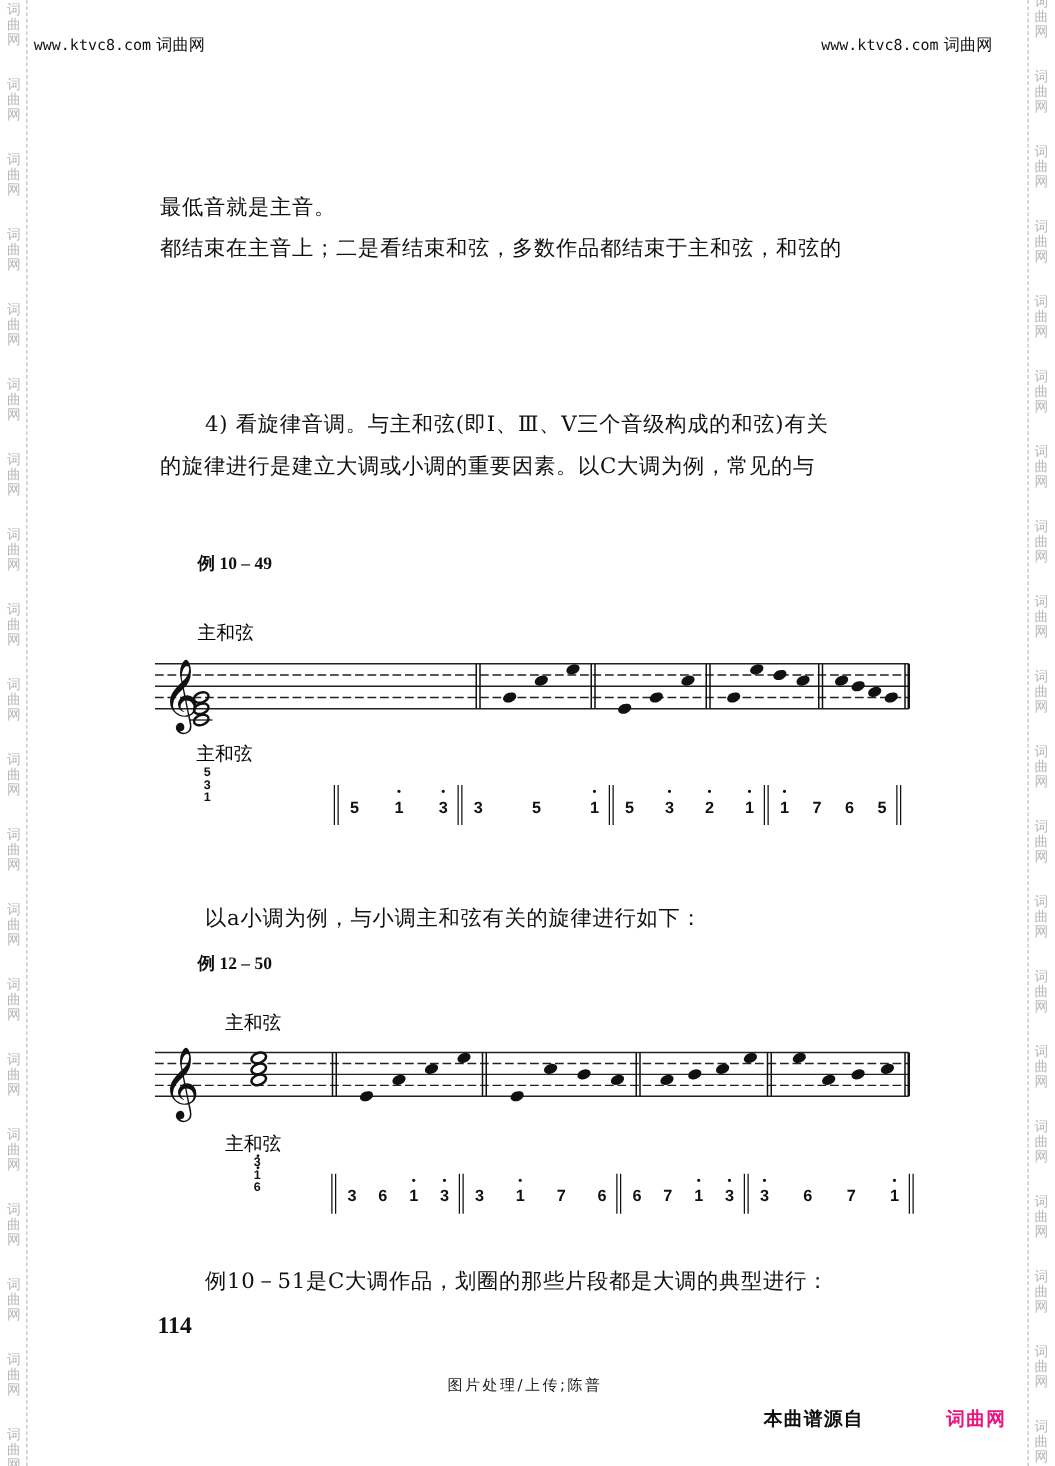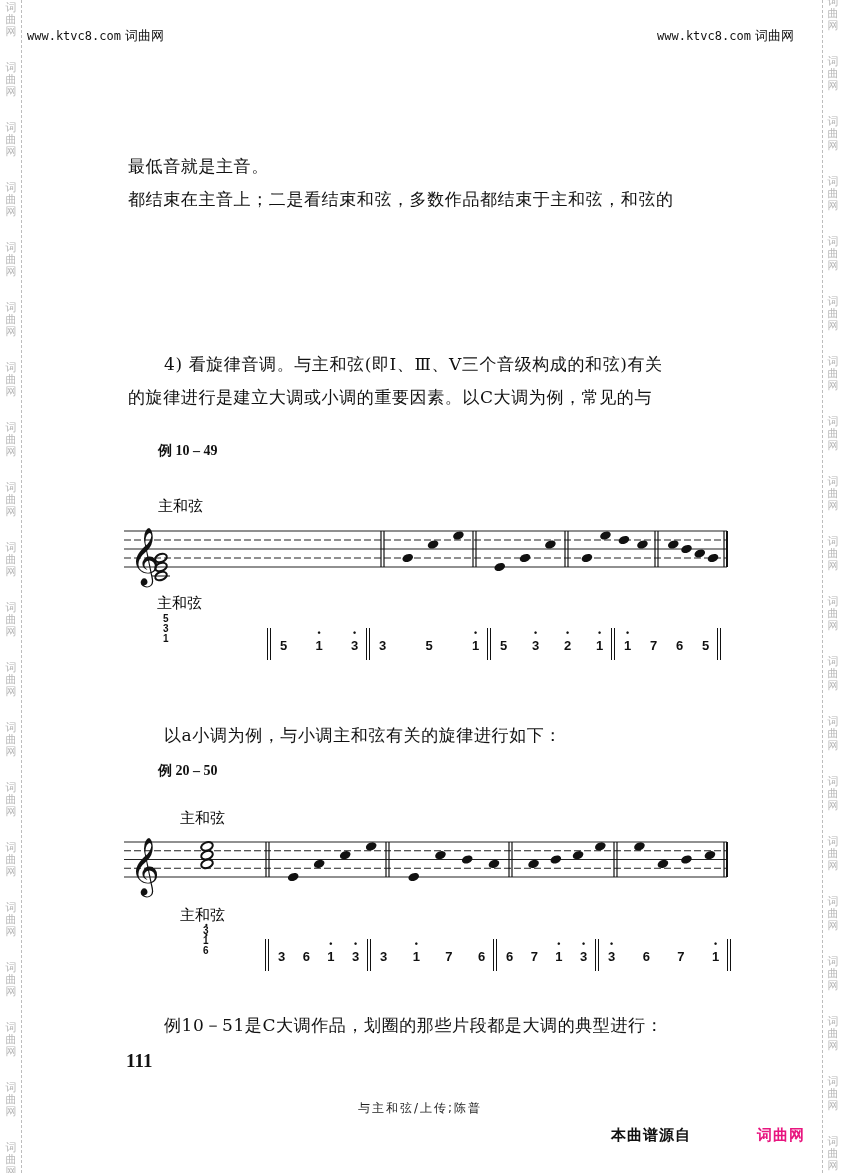--- a/index.html
+++ b/index.html
@@ -255,32 +255,32 @@
 
 <div class="para" style="top:150px;">
   <span class="line">最低音就是主音。</span>
   <span class="line">都结束在主音上；二是看结束和弦，多数作品都结束于主和弦，和弦的</span>
 </div>
 
 <div class="para" style="top:258px;">
 </div>
 
 <div class="para" style="top:324px;">
-  <span class="line" style="padding-left:36px;margin-top:24px;">4) 看旋律音调。与主和弦(即Ⅰ、Ⅲ、Ⅴ三个音级构成的和弦)有关</span>
+  <span class="line" style="padding-left:36px;">4) 看旋律音调。与主和弦(即Ⅰ、Ⅲ、Ⅴ三个音级构成的和弦)有关</span>
   <span class="line">的旋律进行是建立大调或小调的重要因素。以C大调为例，常见的与</span>
 </div>
 
 <div class="ex-label" style="top:442px;">例 10 – 49</div>
 <div class="chord-label" style="left:158px; top:497px;">主和弦</div>
 
 <div class="para" style="top:719px; left:164px;">
   <span class="line">以a小调为例，与小调主和弦有关的旋律进行如下：</span>
 </div>
 
-<div class="ex-label" style="top:762px;">例 20 – 50</div>
+<div class="ex-label" style="top:762px;">例 12 – 50</div>
 <div class="chord-label" style="left:180px; top:809px;">主和弦</div>
 
 <div class="para" style="top:1009px; left:164px;">
   <span class="line">例10－51是C大调作品，划圈的那些片段都是大调的典型进行：</span>
 </div>
 
 <svg class="score-svg" width="844" height="1173" id="scoreSvg">
     <line x1="124" y1="531" x2="727" y2="531" stroke="#222" stroke-width="1.1" stroke-dasharray=""></line>
     <line x1="124" y1="540" x2="727" y2="540" stroke="#222" stroke-width="1.1" stroke-dasharray="7 3"></line>
     <line x1="124" y1="549" x2="727" y2="549" stroke="#222" stroke-width="1.1" stroke-dasharray=""></line>
@@ -424,16 +424,16 @@
     <div class="jianpu" style="left: 580px; top: 949px;">3</div>
     <div class="jianpu" style="left: 582px; top: 939px; font-size: 9px;">•</div>
     <div class="jianpu" style="left: 608px; top: 949px;">3</div>
     <div class="jianpu" style="left: 610px; top: 939px; font-size: 9px;">•</div>
     <div class="jianpu" style="left: 642.667px; top: 949px;">6</div>
     <div class="jianpu" style="left: 677.333px; top: 949px;">7</div>
     <div class="jianpu" style="left: 712px; top: 949px;">1</div>
     <div class="jianpu" style="left: 714px; top: 939px; font-size: 9px;">•</div>
   </div>
 
-<div class="page-num">111</div>
-<div class="credit">与主和弦/上传;陈普</div>
+<div class="page-num">114</div>
+<div class="credit">图片处理/上传;陈普</div>
 <div class="source-label">本曲谱源自</div>
 <div class="source-brand">词曲网</div>
 
 </body></html>

